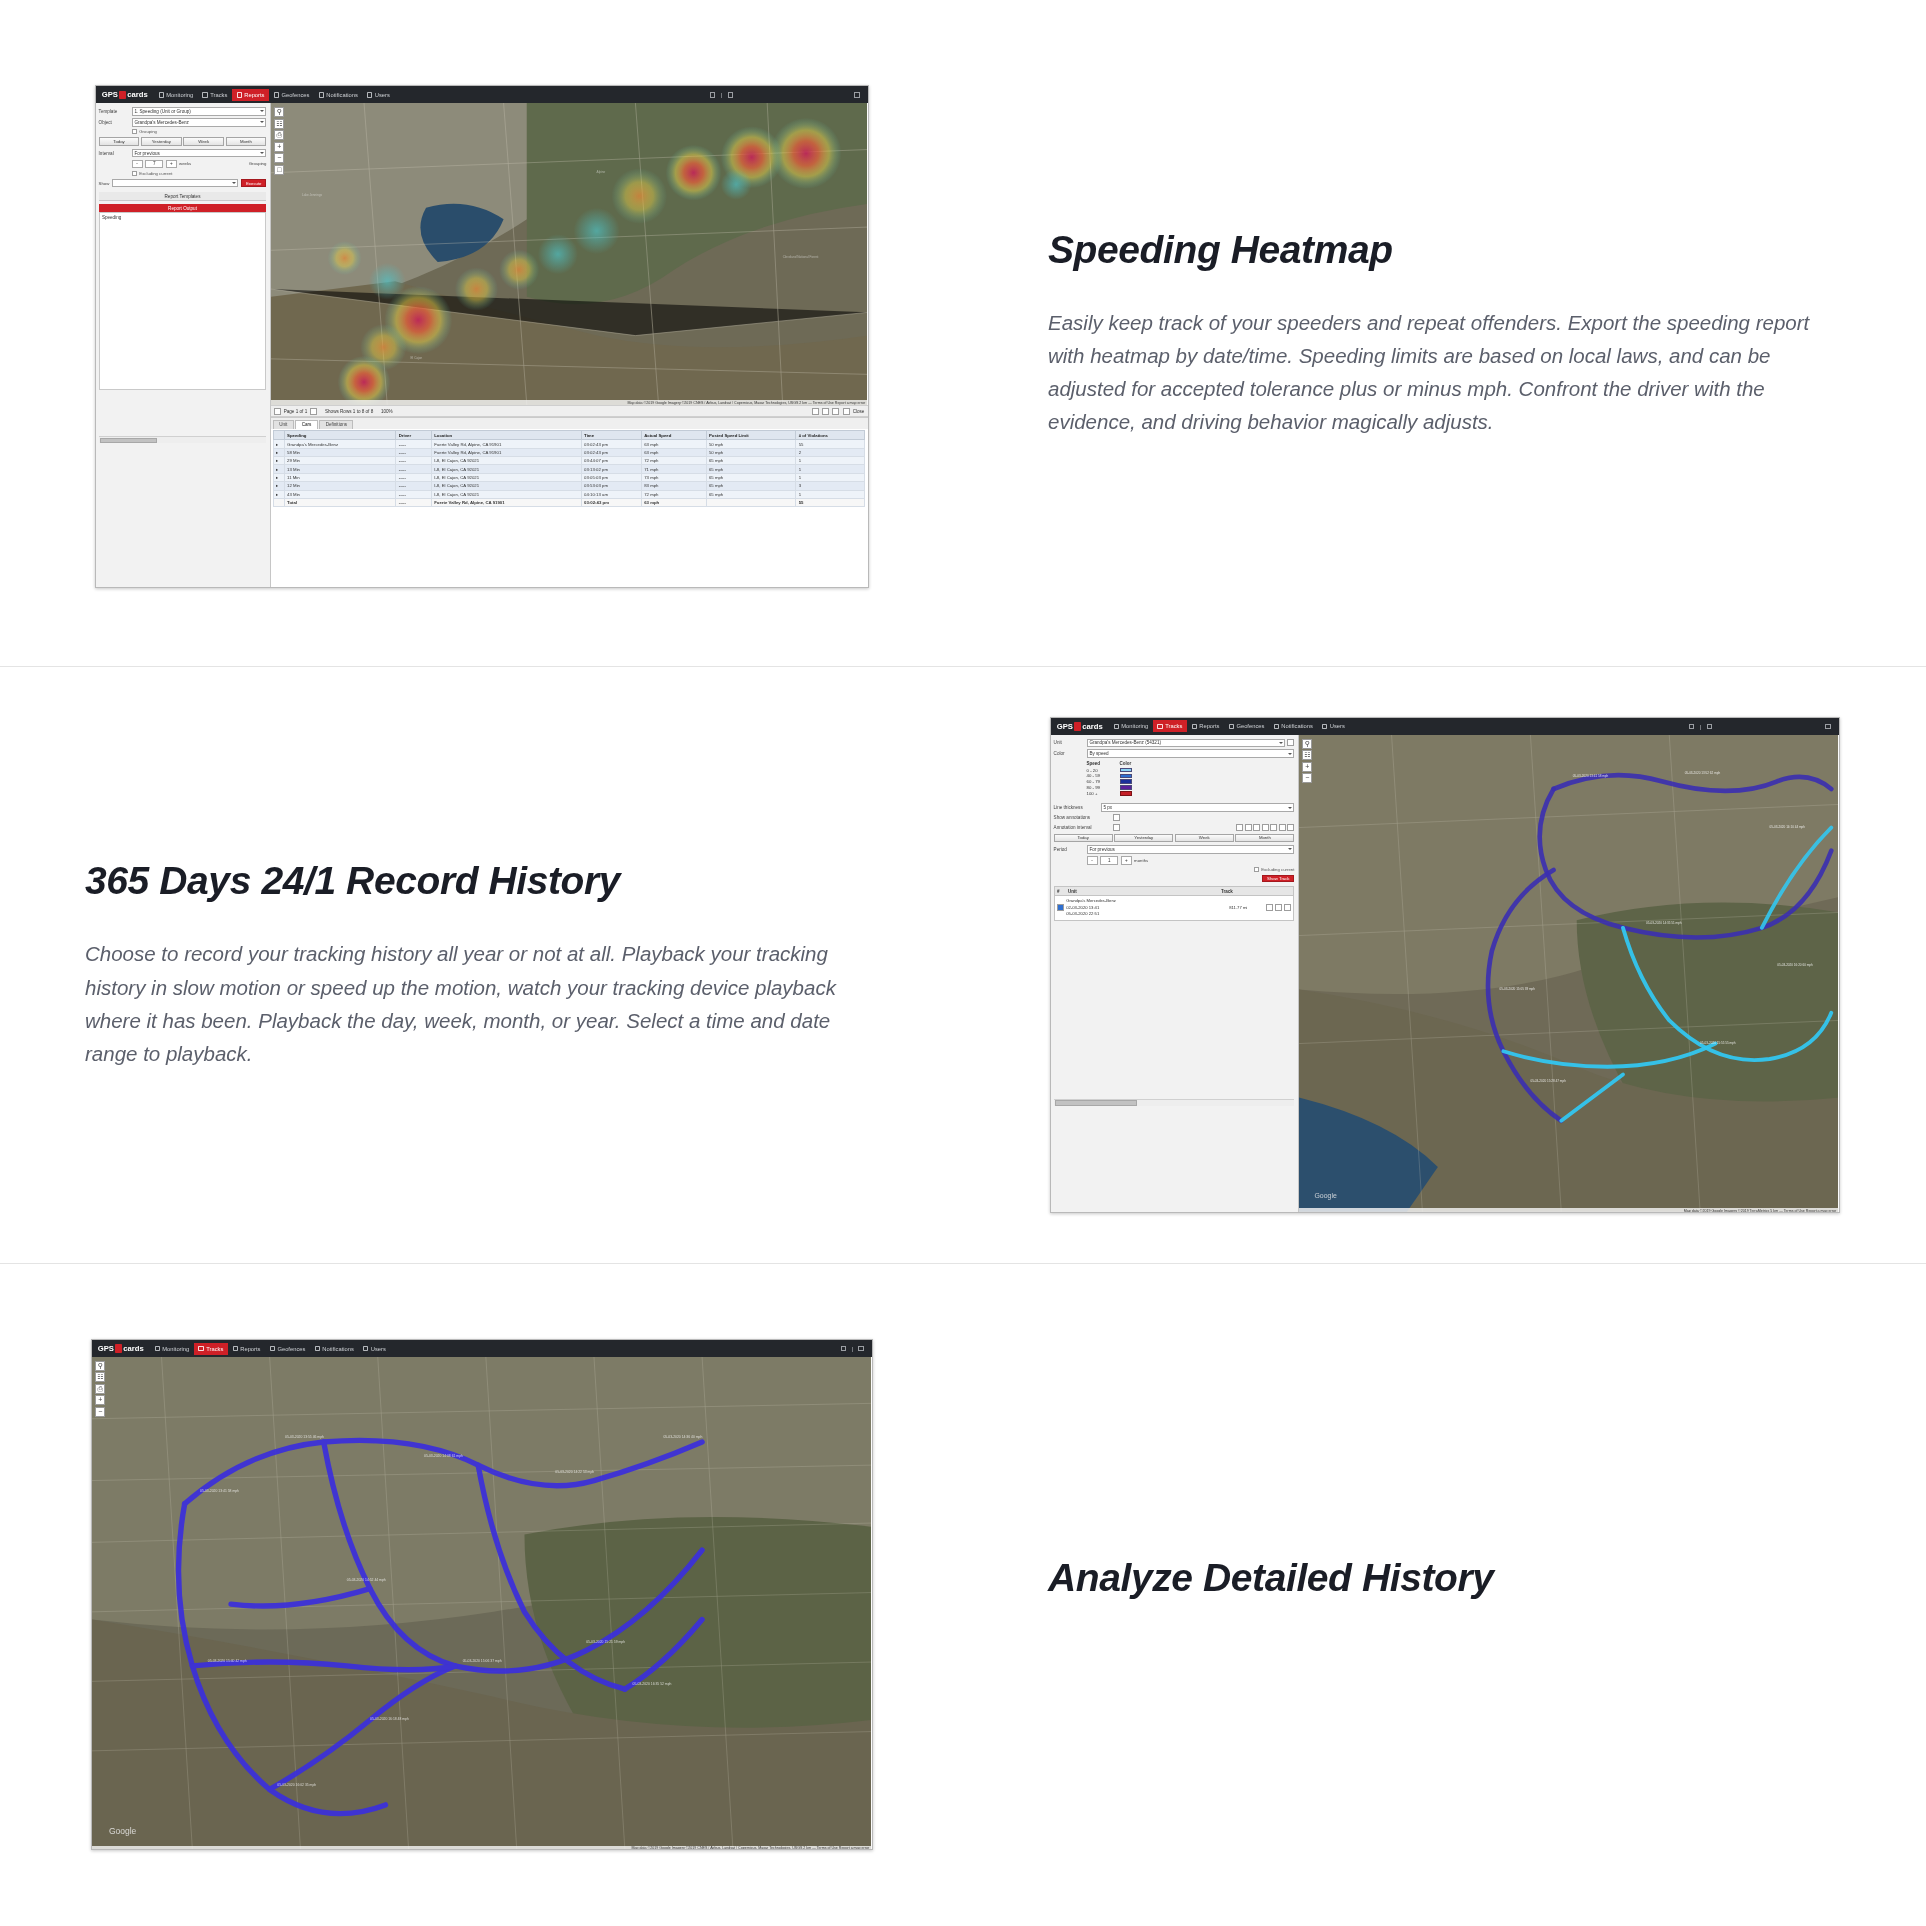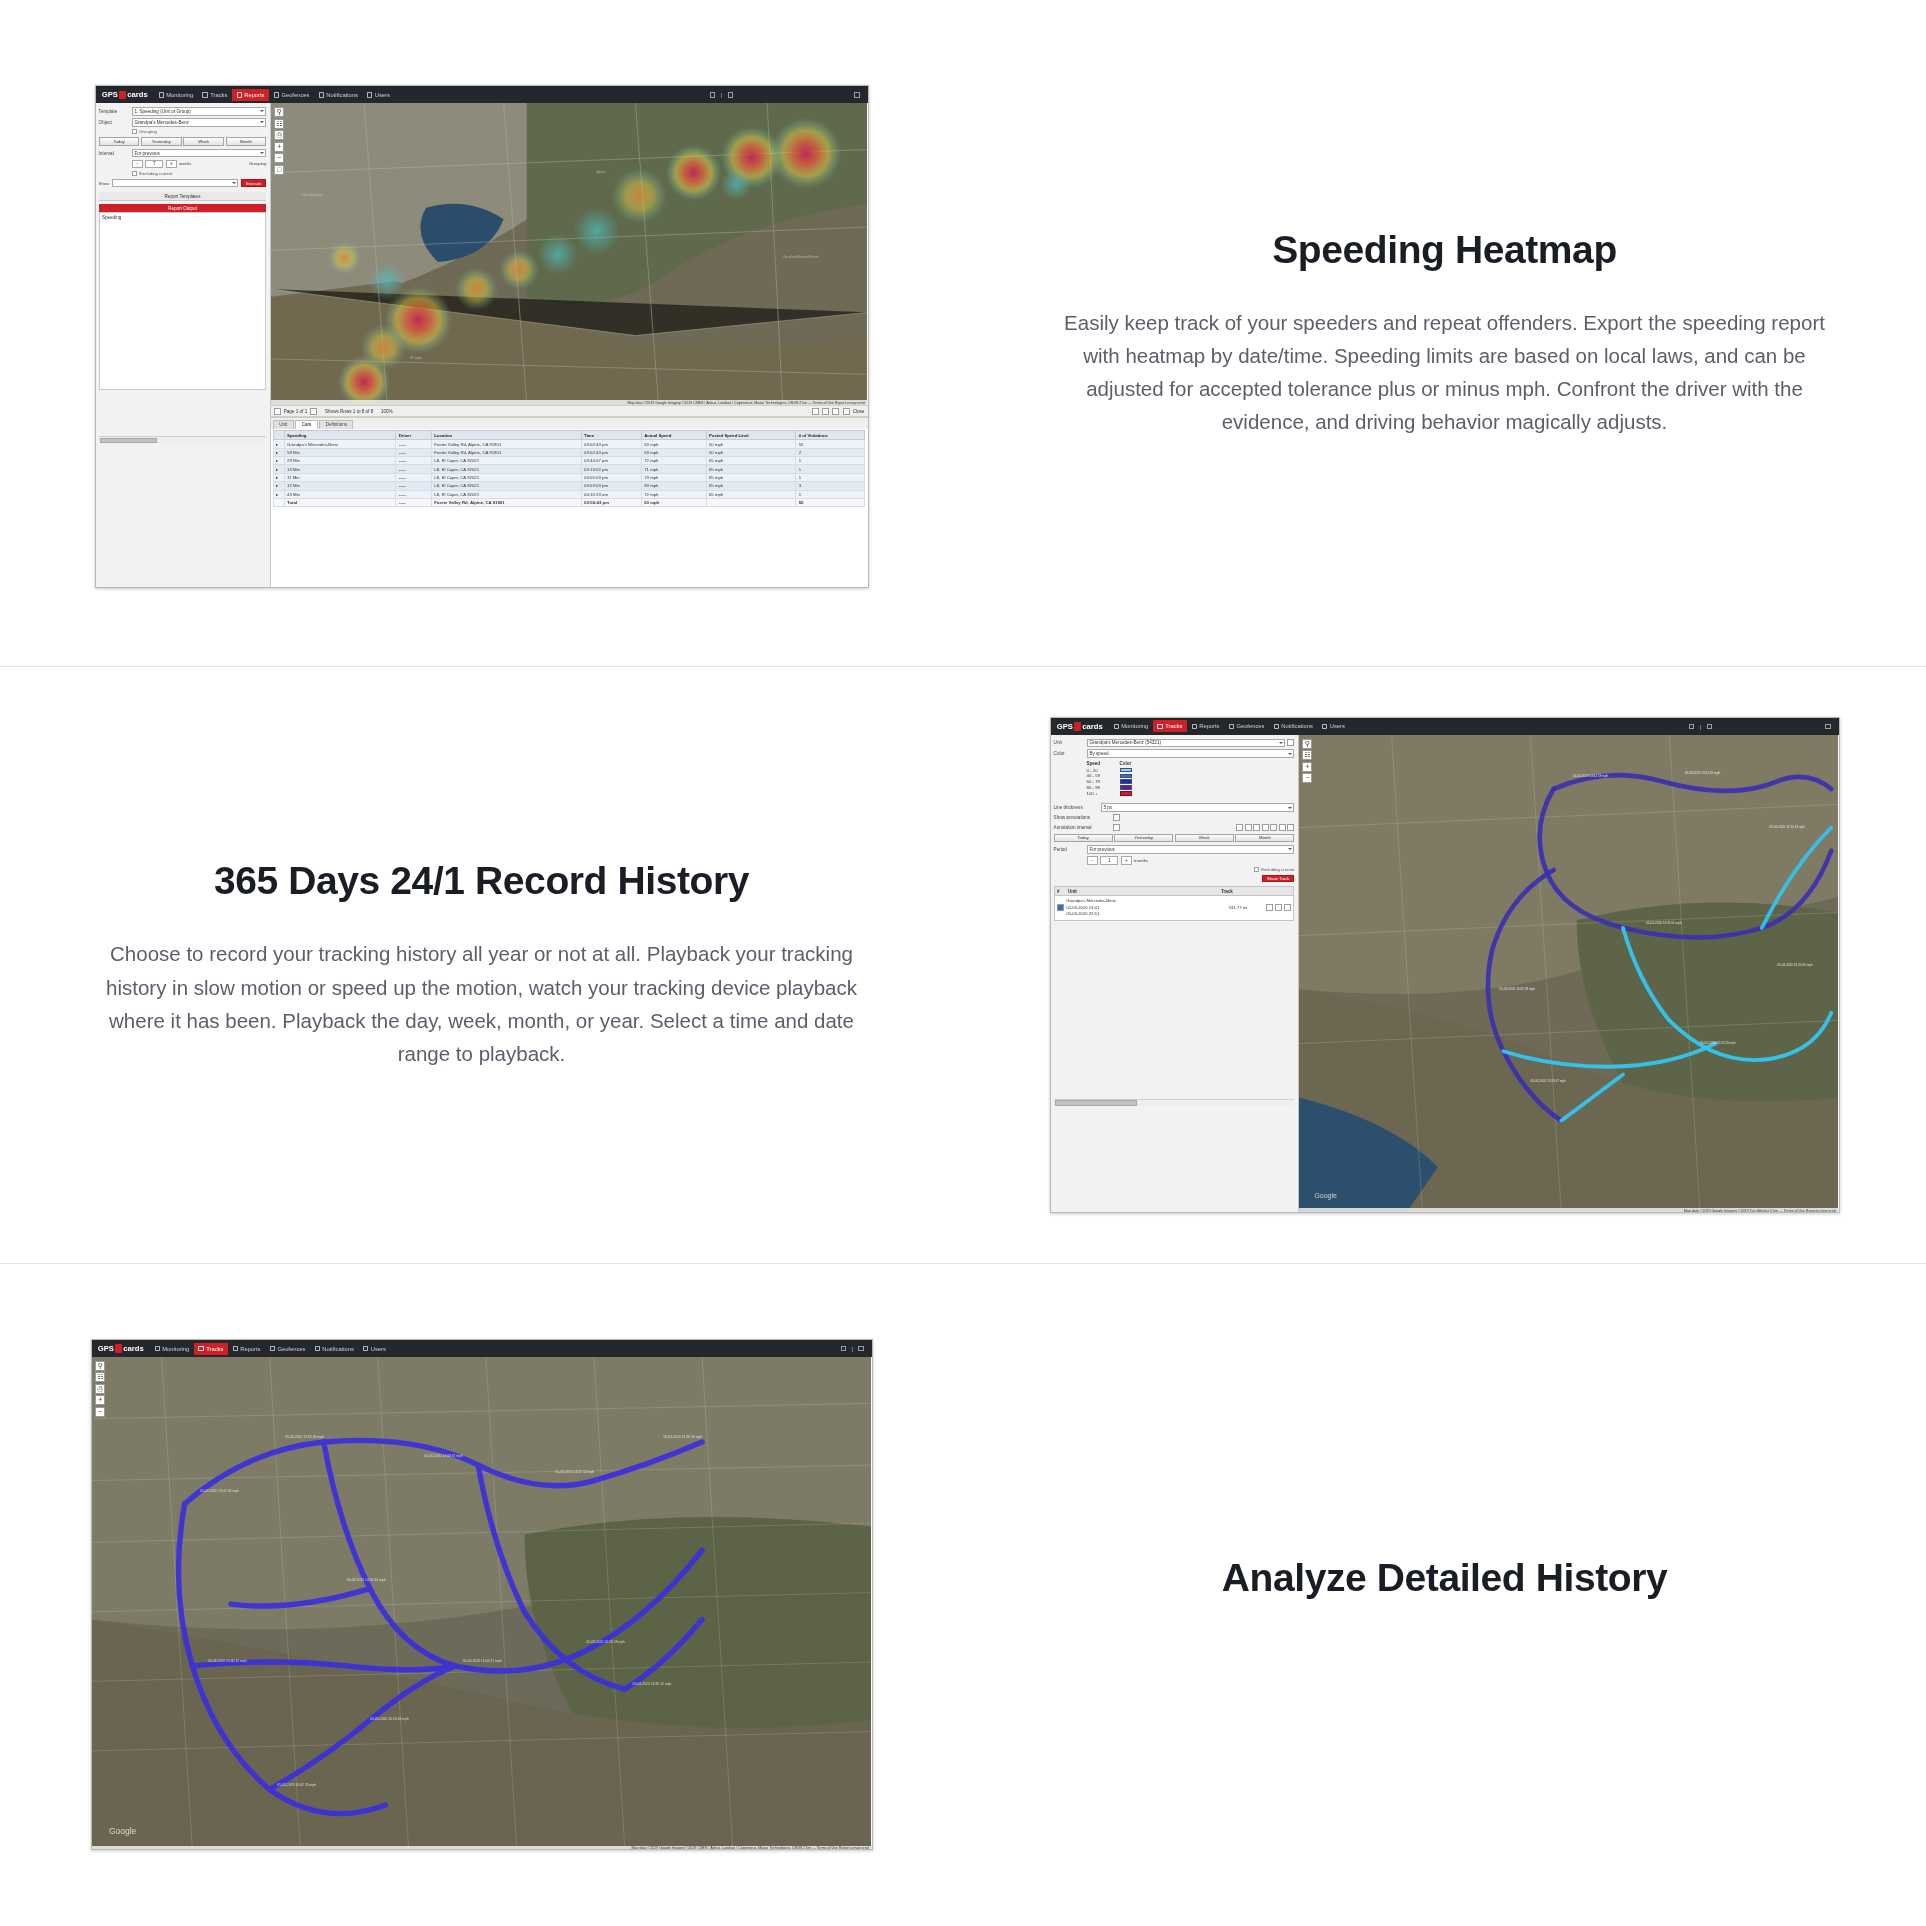--- a/index.html
+++ b/index.html
@@ -20,21 +20,21 @@
   }
   .divider {
     height: 0.8px;
     background: #e4e4e4;
     width: 1927px;
   }
 
   .copy-col {
     width: 963px;
     padding: 0 85px;
-    text-align: center;
+    font-style: italic;
   }
   .copy-title {
     font-size: 39px;
     font-weight: bold;
     color: #1a1d26;
     letter-spacing: -0.4px;
     margin: 0 0 34px 0;
   }
   .copy-body {
     font-size: 20.5px;

